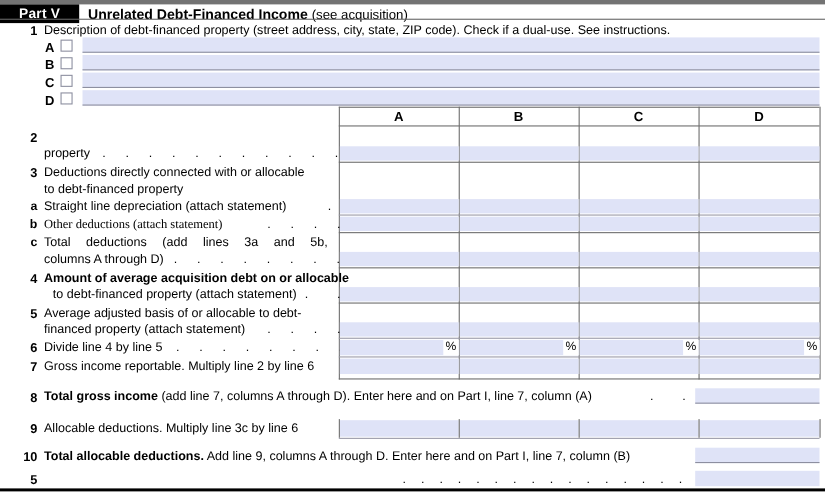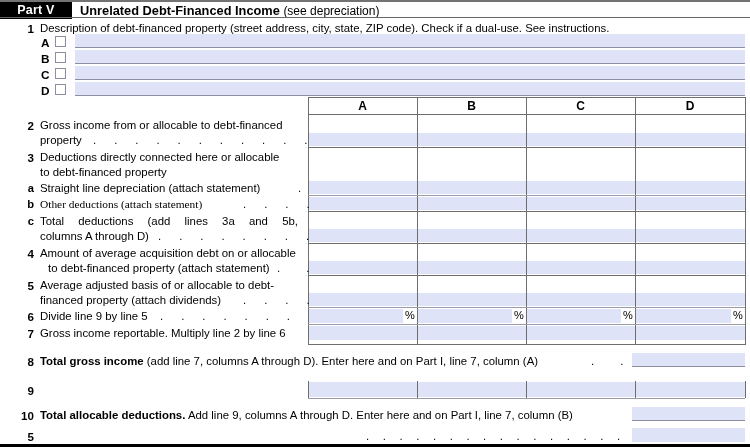--- a/index.html
+++ b/index.html
@@ -19,21 +19,21 @@
     background: #ffffff;
     box-sizing: border-box;
   }
 
   
   .part-bar {
     position: absolute;
     left: 0; top: 0;
     width: 750px; height: 17px;
     background: #ffffff;
-    border-top: 2px solid #737373;
+    border-top: 4px solid #737373;
     box-sizing: border-box;
     padding-left: 42px;
   }
   .part-tag {
     position: absolute;
     left: 0; top: 0;
     width: 72px; height: 17px;
     background: #000000;
     color: #ffffff;
     font-weight: bold;
@@ -168,21 +168,21 @@
     border-top: 3px solid #000;
   }
 </style>
 </head>
 <body>
 
 <div id="form">
 
   <div class="part-bar">
     <div class="part-tag">Part V</div>
-    <div class="part-title"><span>Unrelated Debt-Financed Income</span> <span class="thin">(see depreciation)</span></div>
+    <div class="part-title"><span>Unrelated Debt-Financed Income</span> <span class="thin">(see acquisition)</span></div>
   </div>
   <div class="bar-rule"></div>
 
   <div class="num" style="left:10px; top:22px;">1</div>
   <div class="txt" style="left:40px; top:22px;">Description of debt-financed property (street address, city, state, ZIP code). Check if a dual-use. See instructions.</div>
 
   <div class="cbl" style="left:41px; top:36px;">A</div>
   <div class="cbx" style="left:55px; top:36px;"></div>
   <div class="fld under" style="left:75px; top:34px; width:670px; height:14px;"></div>
 
@@ -205,31 +205,30 @@
   <div class="colhdr" style="left:635px; width:110px;">D</div>
   <div class="hr" style="left:308px; top:114px; width:437px;"></div>
 
   <div class="vr" style="left:308px; top:97px; height:248px;"></div>
   <div class="vr" style="left:417px; top:97px; height:248px;"></div>
   <div class="vr" style="left:526px; top:97px; height:248px;"></div>
   <div class="vr" style="left:635px; top:97px; height:248px;"></div>
   <div class="vr" style="left:745px; top:97px; height:248px;"></div>
 
   <div class="num" style="left:10px; top:119px;">2</div>
-  <div class="txt" style="left:40px; top:119px;">Gross income from or allocable to debt-financed</div>
   <div class="txt" style="left:40px; top:134px;">property</div>
   <div class="dots" style="left:93px; top:134px;">. . . . . . . . . . . . .</div>
   <div class="fld" style="left:309px; top:133px; width:108px; height:13px;"></div>
   <div class="fld" style="left:418px; top:133px; width:108px; height:13px;"></div>
   <div class="fld" style="left:527px; top:133px; width:108px; height:13px;"></div>
   <div class="fld" style="left:636px; top:133px; width:109px; height:13px;"></div>
   <div class="hr" style="left:308px; top:147px; width:437px;"></div>
 
   <div class="num" style="left:10px; top:151px;">3</div>
-  <div class="txt" style="left:40px; top:151px;">Deductions directly connected here or allocable</div>
+  <div class="txt" style="left:40px; top:151px;">Deductions directly connected with or allocable</div>
   <div class="txt" style="left:40px; top:166px;">to debt-financed property</div>
 
   <div class="sub" style="left:10px; top:182px;">a</div>
   <div class="txt" style="left:40px; top:182px;">Straight line depreciation (attach statement)</div>
   <div class="dots" style="left:298px; top:182px;">.</div>
   <div class="fld" style="left:309px; top:181px; width:108px; height:13px;"></div>
   <div class="fld" style="left:418px; top:181px; width:108px; height:13px;"></div>
   <div class="fld" style="left:527px; top:181px; width:108px; height:13px;"></div>
   <div class="fld" style="left:636px; top:181px; width:109px; height:13px;"></div>
   <div class="hr thin" style="left:308px; top:195px; width:437px;"></div>
@@ -255,41 +254,41 @@
   </div>
   <div class="txt" style="left:40px; top:230px;">columns A through D)</div>
   <div class="dots" style="left:158px; top:230px;">. . . . . . . .</div>
   <div class="fld" style="left:309px; top:229px; width:108px; height:13px;"></div>
   <div class="fld" style="left:418px; top:229px; width:108px; height:13px;"></div>
   <div class="fld" style="left:527px; top:229px; width:108px; height:13px;"></div>
   <div class="fld" style="left:636px; top:229px; width:109px; height:13px;"></div>
   <div class="hr" style="left:308px; top:243px; width:437px;"></div>
 
   <div class="num" style="left:10px; top:247px;">4</div>
-  <div class="txt" style="left:40px; top:247px;">Amount of average acquisition debt on or allocable</div>
+  <div class="txt" style="left:40px; top:247px;font-weight:bold;">Amount of average acquisition debt on or allocable</div>
   <div class="txt" style="left:48px; top:262px;">to debt-financed property (attach statement)</div>
   <div class="dots wide" style="left:277px; top:262px;">. .</div>
   <div class="fld" style="left:309px; top:261px; width:108px; height:13px;"></div>
   <div class="fld" style="left:418px; top:261px; width:108px; height:13px;"></div>
   <div class="fld" style="left:527px; top:261px; width:108px; height:13px;"></div>
   <div class="fld" style="left:636px; top:261px; width:109px; height:13px;"></div>
   <div class="hr" style="left:308px; top:275px; width:437px;"></div>
 
   <div class="num" style="left:10px; top:279px;">5</div>
   <div class="txt" style="left:40px; top:279px;">Average adjusted basis of or allocable to debt-</div>
-  <div class="txt" style="left:40px; top:294px;">financed property (attach dividends)</div>
+  <div class="txt" style="left:40px; top:294px;">financed property (attach statement)</div>
   <div class="dots" style="left:243px; top:294px;">. . . .</div>
   <div class="fld" style="left:309px; top:293px; width:108px; height:13px;"></div>
   <div class="fld" style="left:418px; top:293px; width:108px; height:13px;"></div>
   <div class="fld" style="left:527px; top:293px; width:108px; height:13px;"></div>
   <div class="fld" style="left:636px; top:293px; width:109px; height:13px;"></div>
   <div class="hr thin" style="left:308px; top:307px; width:437px;"></div>
 
   <div class="num" style="left:10px; top:310px;">6</div>
-  <div class="txt" style="left:40px; top:310px;">Divide line 9 by line 5</div>
+  <div class="txt" style="left:40px; top:310px;">Divide line 4 by line 5</div>
   <div class="dots" style="left:160px; top:310px;">. . . . . . . . .</div>
   <div class="fld" style="left:309px; top:309px; width:108px; height:14px;"></div>
   <div class="fld" style="left:418px; top:309px; width:108px; height:14px;"></div>
   <div class="fld" style="left:527px; top:309px; width:108px; height:14px;"></div>
   <div class="fld" style="left:636px; top:309px; width:109px; height:14px;"></div>
   <div class="pct" style="left:403px; top:309px; width:14px; height:14px;">%</div>
   <div class="pct" style="left:512px; top:309px; width:14px; height:14px;">%</div>
   <div class="pct" style="left:621px; top:309px; width:14px; height:14px;">%</div>
   <div class="pct" style="left:731px; top:309px; width:14px; height:14px;">%</div>
   <div class="hr thin" style="left:308px; top:324px; width:437px;"></div>
@@ -301,20 +300,21 @@
   <div class="fld" style="left:527px; top:326px; width:108px; height:14px;"></div>
   <div class="fld" style="left:636px; top:326px; width:109px; height:14px;"></div>
   <div class="hr" style="left:308px; top:344px; width:437px;"></div>
 
   <div class="num" style="left:10px; top:355px;">8</div>
   <div class="txt" style="left:40px; top:355px;"><span class="bold">Total gross income</span><span class="reg"> (add line 7, columns A through D). Enter here and on Part I, line 7, column (A)</span></div>
   <div class="dots wide" style="left:591px; top:355px;">. .</div>
   <div class="fld under" style="left:632px; top:353px; width:113px; height:14px;"></div>
 
   <div class="num" style="left:10px; top:384px;">9</div>
+  <div class="txt" style="left:40px; top:384px;">Allocable deductions. Multiply line 3c by line 6</div>
   <div class="fld" style="left:309px; top:382px; width:108px; height:15px;"></div>
   <div class="fld" style="left:418px; top:382px; width:108px; height:15px;"></div>
   <div class="fld" style="left:527px; top:382px; width:108px; height:15px;"></div>
   <div class="fld" style="left:636px; top:382px; width:109px; height:15px;"></div>
   <div class="vr" style="left:308px; top:381px; height:17px;"></div>
   <div class="vr" style="left:417px; top:381px; height:17px;"></div>
   <div class="vr" style="left:526px; top:381px; height:17px;"></div>
   <div class="vr" style="left:635px; top:381px; height:17px;"></div>
   <div class="vr" style="left:745px; top:381px; height:17px;"></div>
   <div class="hr thin" style="left:308px; top:398px; width:437px;"></div>

